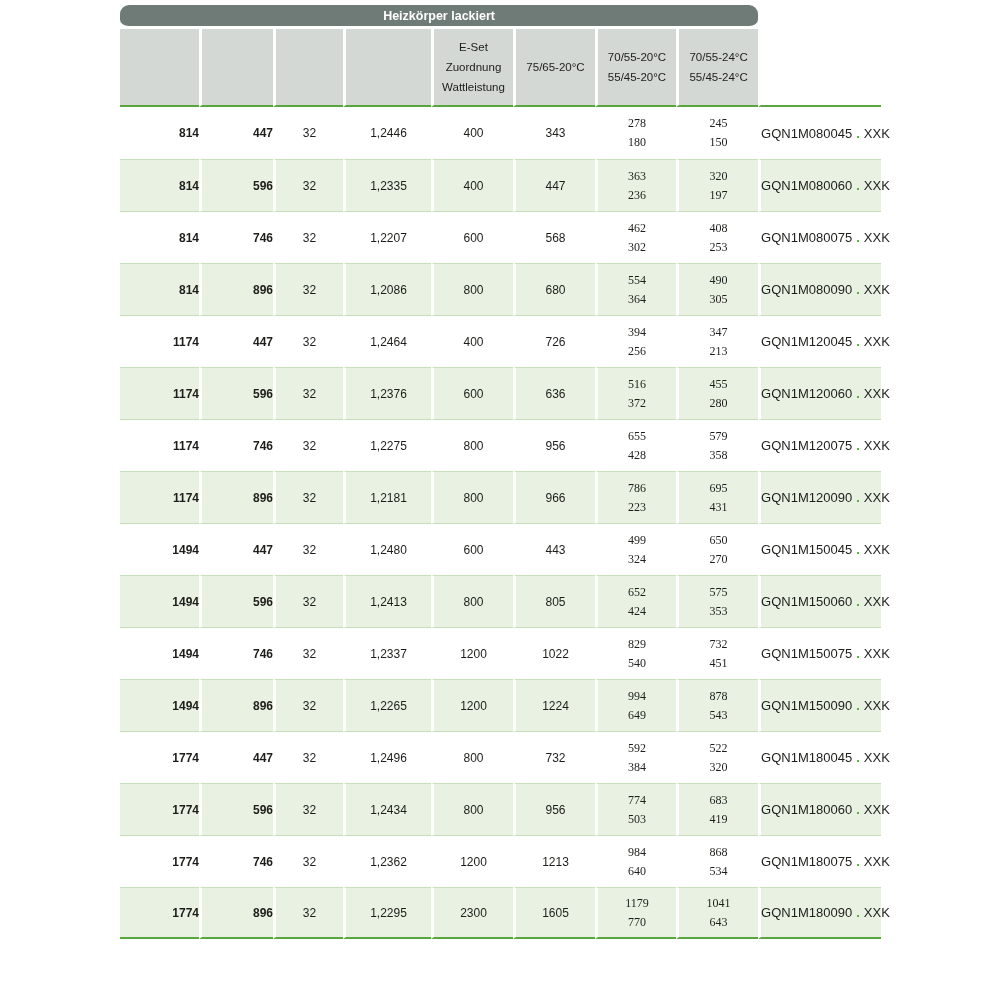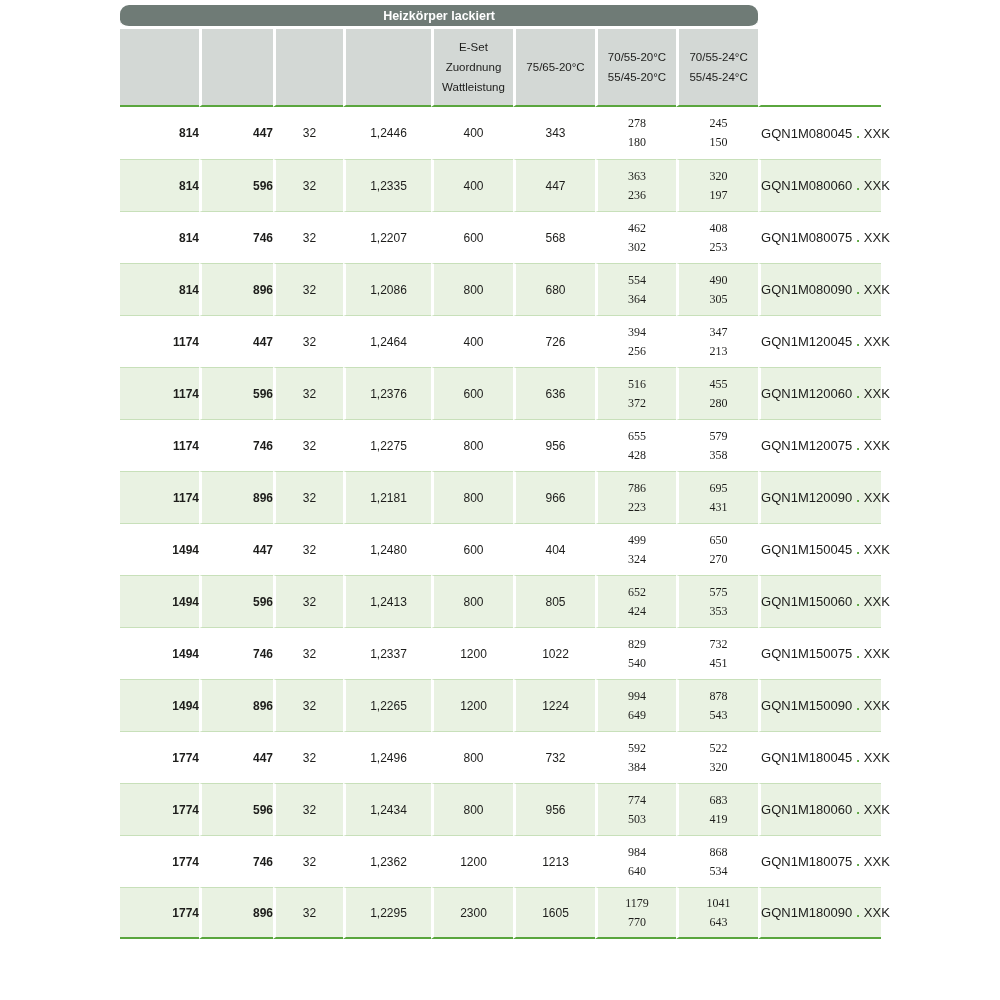--- a/index.html
+++ b/index.html
@@ -226,21 +226,21 @@
           <td class="gapL pre">695
 431</td>
           <td class="gapL art"><span>GQN1M120090</span><span class="dot">.</span><span>XXK</span></td>
         </tr>
         <tr>
           <td class="b">1494</td>
           <td class="b gapL">447</td>
           <td class="gapL">32</td>
           <td class="gapL">1,2480</td>
           <td class="gapL">600</td>
-          <td class="gapL">404</td>
+          <td class="gapL">443</td>
           <td class="gapL pre">499
 324</td>
           <td class="gapL pre">650
 270</td>
           <td class="gapL art"><span>GQN1M150045</span><span class="dot">.</span><span>XXK</span></td>
         </tr>
         <tr class="alt">
           <td class="b">1494</td>
           <td class="b gapL">596</td>
           <td class="gapL">32</td>

